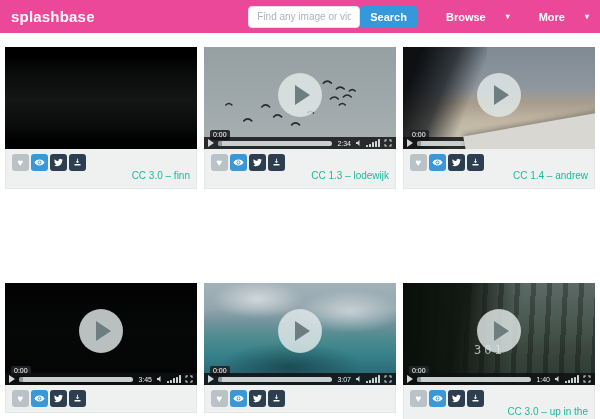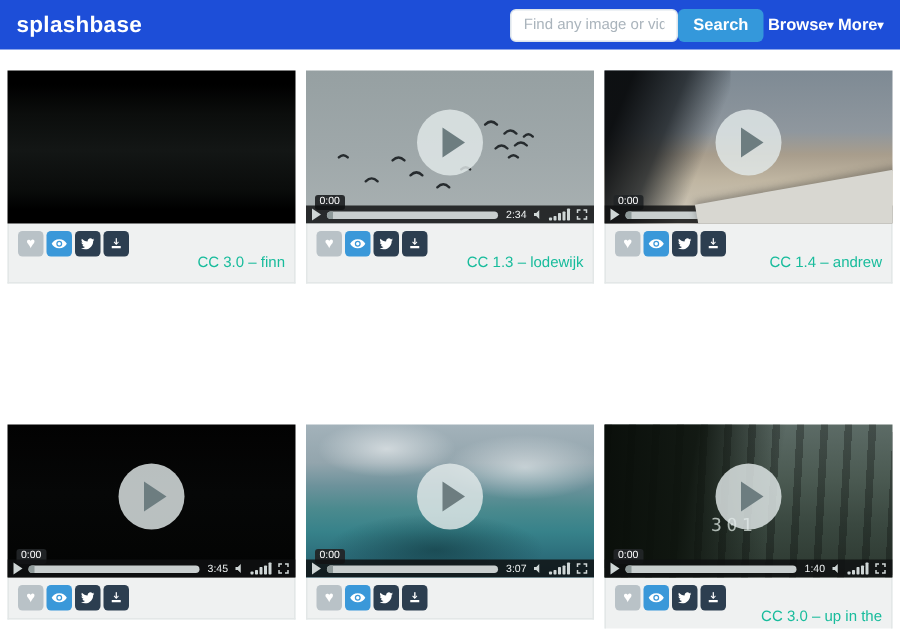--- a/index.html
+++ b/index.html
@@ -4,39 +4,39 @@
 <style>
   * { box-sizing: border-box; margin: 0; padding: 0; }
   html,body { width:600px; height:419px; }
   body {
     background:#fff;
     font-family:"Liberation Sans", sans-serif;
     overflow:hidden;
   }
   
   .navbar {
-    height:33px; background:#1d4ed8;
+    height:33px; background:#ec4899;
     display:flex; align-items:center; padding:0 11px;
   }
   .brand { color:#fff; font-size:15px; font-weight:bold; letter-spacing:.2px; }
   .tagline { color:#fdfefe; font-size:8px; font-weight:bold; margin-left:26px; }
   .nav-right { margin-left:auto; display:flex; align-items:center; }
   .search-input {
     width:112px; height:22px; border:1px solid #dce4ec; border-radius:4px;
     padding:0 8px; font-size:10px; color:#2c3e50; font-family:inherit; outline:none;
   }
   .search-input::placeholder { color:#aab4bc; }
   .search-btn {
     height:22px; background:#3498db; color:#fff; border:none; border-radius:4px;
     font-size:11px; font-weight:bold; padding:0 10px; margin-left:0;
     font-family:inherit; cursor:pointer;
   }
   .nav-link {
-    color:#fff; font-size:11px; font-weight:bold; margin-left:3px;
-    display:flex; align-items:center; gap:0; cursor:pointer; text-decoration:none;
+    color:#fff; font-size:11px; font-weight:bold; margin-left:29px;
+    display:flex; align-items:center; gap:20px; cursor:pointer; text-decoration:none;
   }
   .caret { font-size:8px; line-height:1; }
 
   
   .grid { padding:0 5px; }
   .row { display:flex; gap:7px; }
   .row1 { margin-top:14px; }
   .row2 { margin-top:94px; }
   .card { width:193px; }
 

